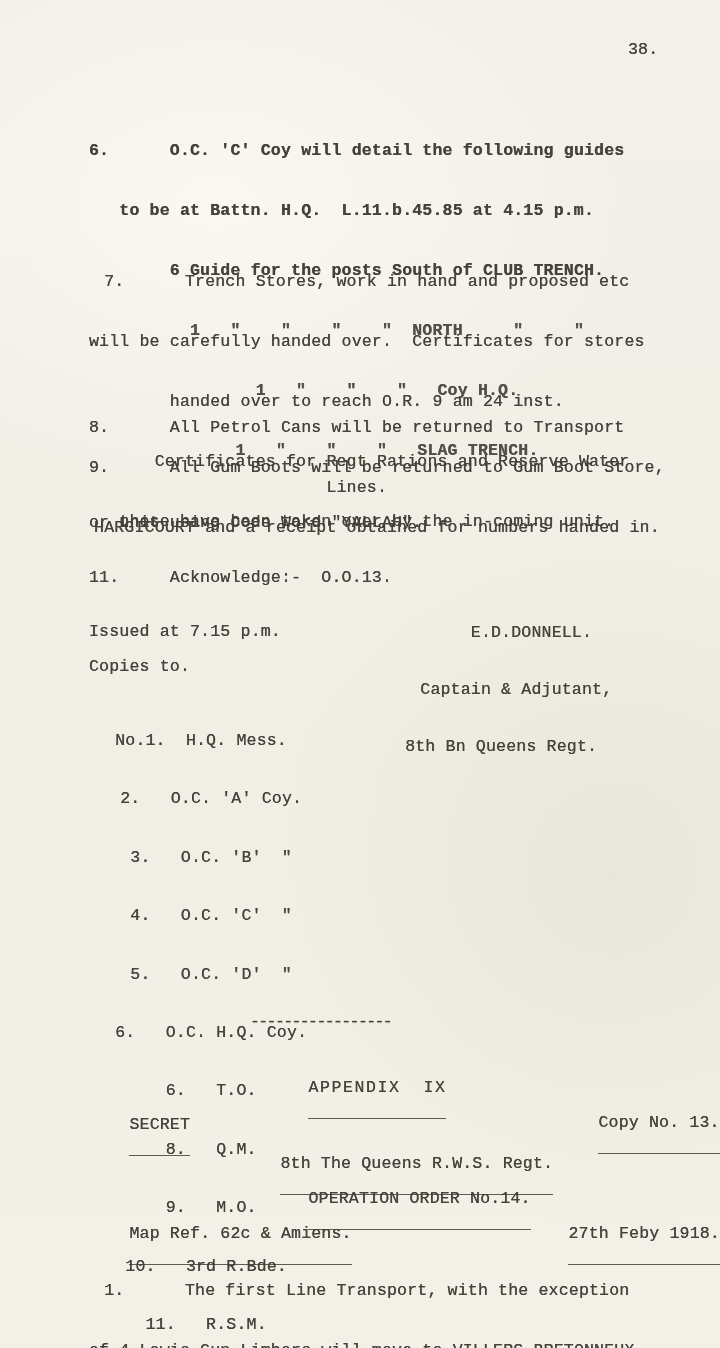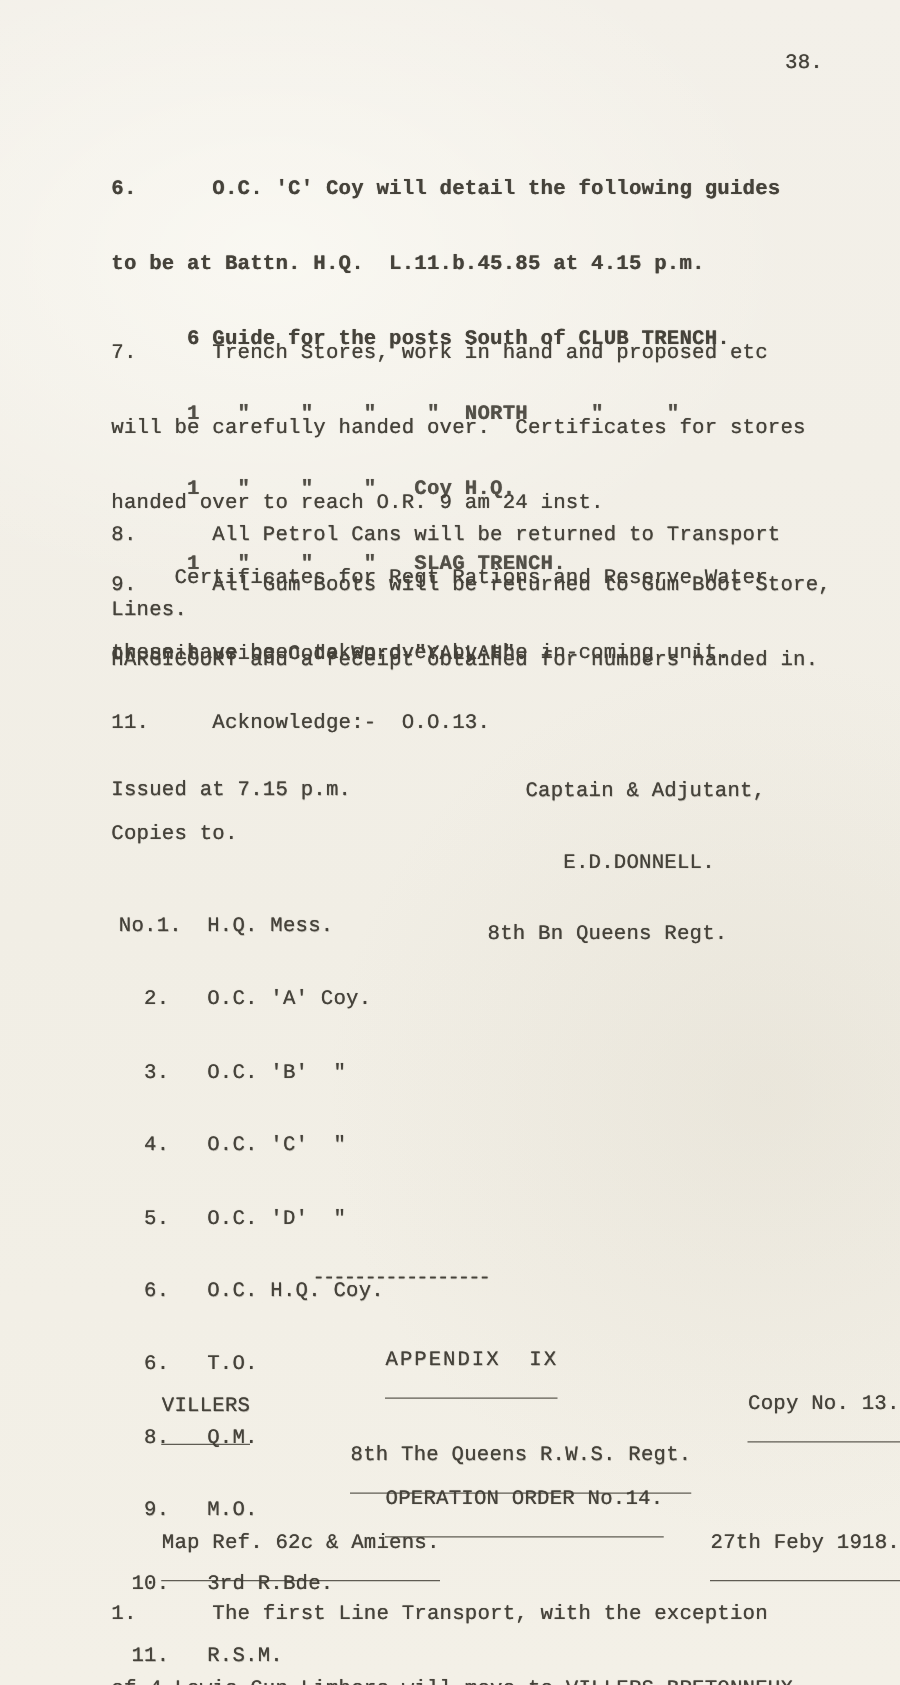--- a/index.html
+++ b/index.html
@@ -21,20 +21,21 @@
       linear-gradient(180deg, #f3f0e9 0%, #f1eee5 55%, #f3f0e7 100%);
     color: #45423a;
   }
   .tblock {
     position: absolute;
     white-space: pre;
     font-size: 16.5px;
     line-height: 20px;
     letter-spacing: 0.2px;
     text-shadow: 0 0 0.6px rgba(62,58,50,0.75), 0.4px 0.4px 0.5px rgba(62,58,50,0.25);
+    text-align: center;
   }
   .tline { white-space: pre; }
   .copies .tline { line-height: 18.4px; }
   .u {
     display: inline-block;
     border-bottom: 1.8px solid rgba(62,58,50,0.82);
     padding-bottom: 20px;
   }
   .wide { letter-spacing: 1.6px; }
   .sep {
@@ -79,22 +80,22 @@
 
   <div class="tblock" style="top:473px; left:89px;">
     <div class="tline">or unit using Code Word "YALLAH".</div>
   </div>
 
   <div class="tblock" style="top:528px; left:89px;">
     <div class="tline">11.     Acknowledge:-  O.O.13.</div>
   </div>
 
   <div class="tblock" style="top:585px; left:390px; line-height:19px;">
+    <div class="tline">      E.D.DONNELL.</div>
     <div class="tline">   Captain &amp; Adjutant,</div>
-    <div class="tline">      E.D.DONNELL.</div>
     <div class="tline">8th Bn Queens Regt.</div>
   </div>
 
   <div class="tblock" style="top:622px; left:89px;">Issued at 7.15 p.m.</div>
 
   <div class="tblock" style="top:657px; left:89px;">Copies to.</div>
 
   <div class="tblock copies" style="top:692px; left:95px;">
     <div class="tline">No.1.  H.Q. Mess.</div>
     <div class="tline">  2.   O.C. 'A' Coy.</div>
@@ -112,21 +113,21 @@
     
   </div>
 
   <div class="tblock sep" style="top:1012px; left:250px;">-----------------</div>
 
   <div class="tblock" style="top:1058px; left:268px;">
     <span class="u wide">APPENDIX  IX</span>
   </div>
 
   <div class="tblock" style="top:1095px; left:89px;">
-    <span class="u">VILLERS</span>
+    <span class="u">SECRET</span>
   </div>
 
   <div class="tblock" style="top:1093px; left:558px;">
     <span class="u">Copy No. 13.</span>
   </div>
 
   <div class="tblock" style="top:1134px; left:240px;">
     <span class="u">8th The Queens R.W.S. Regt.</span>
   </div>
 

